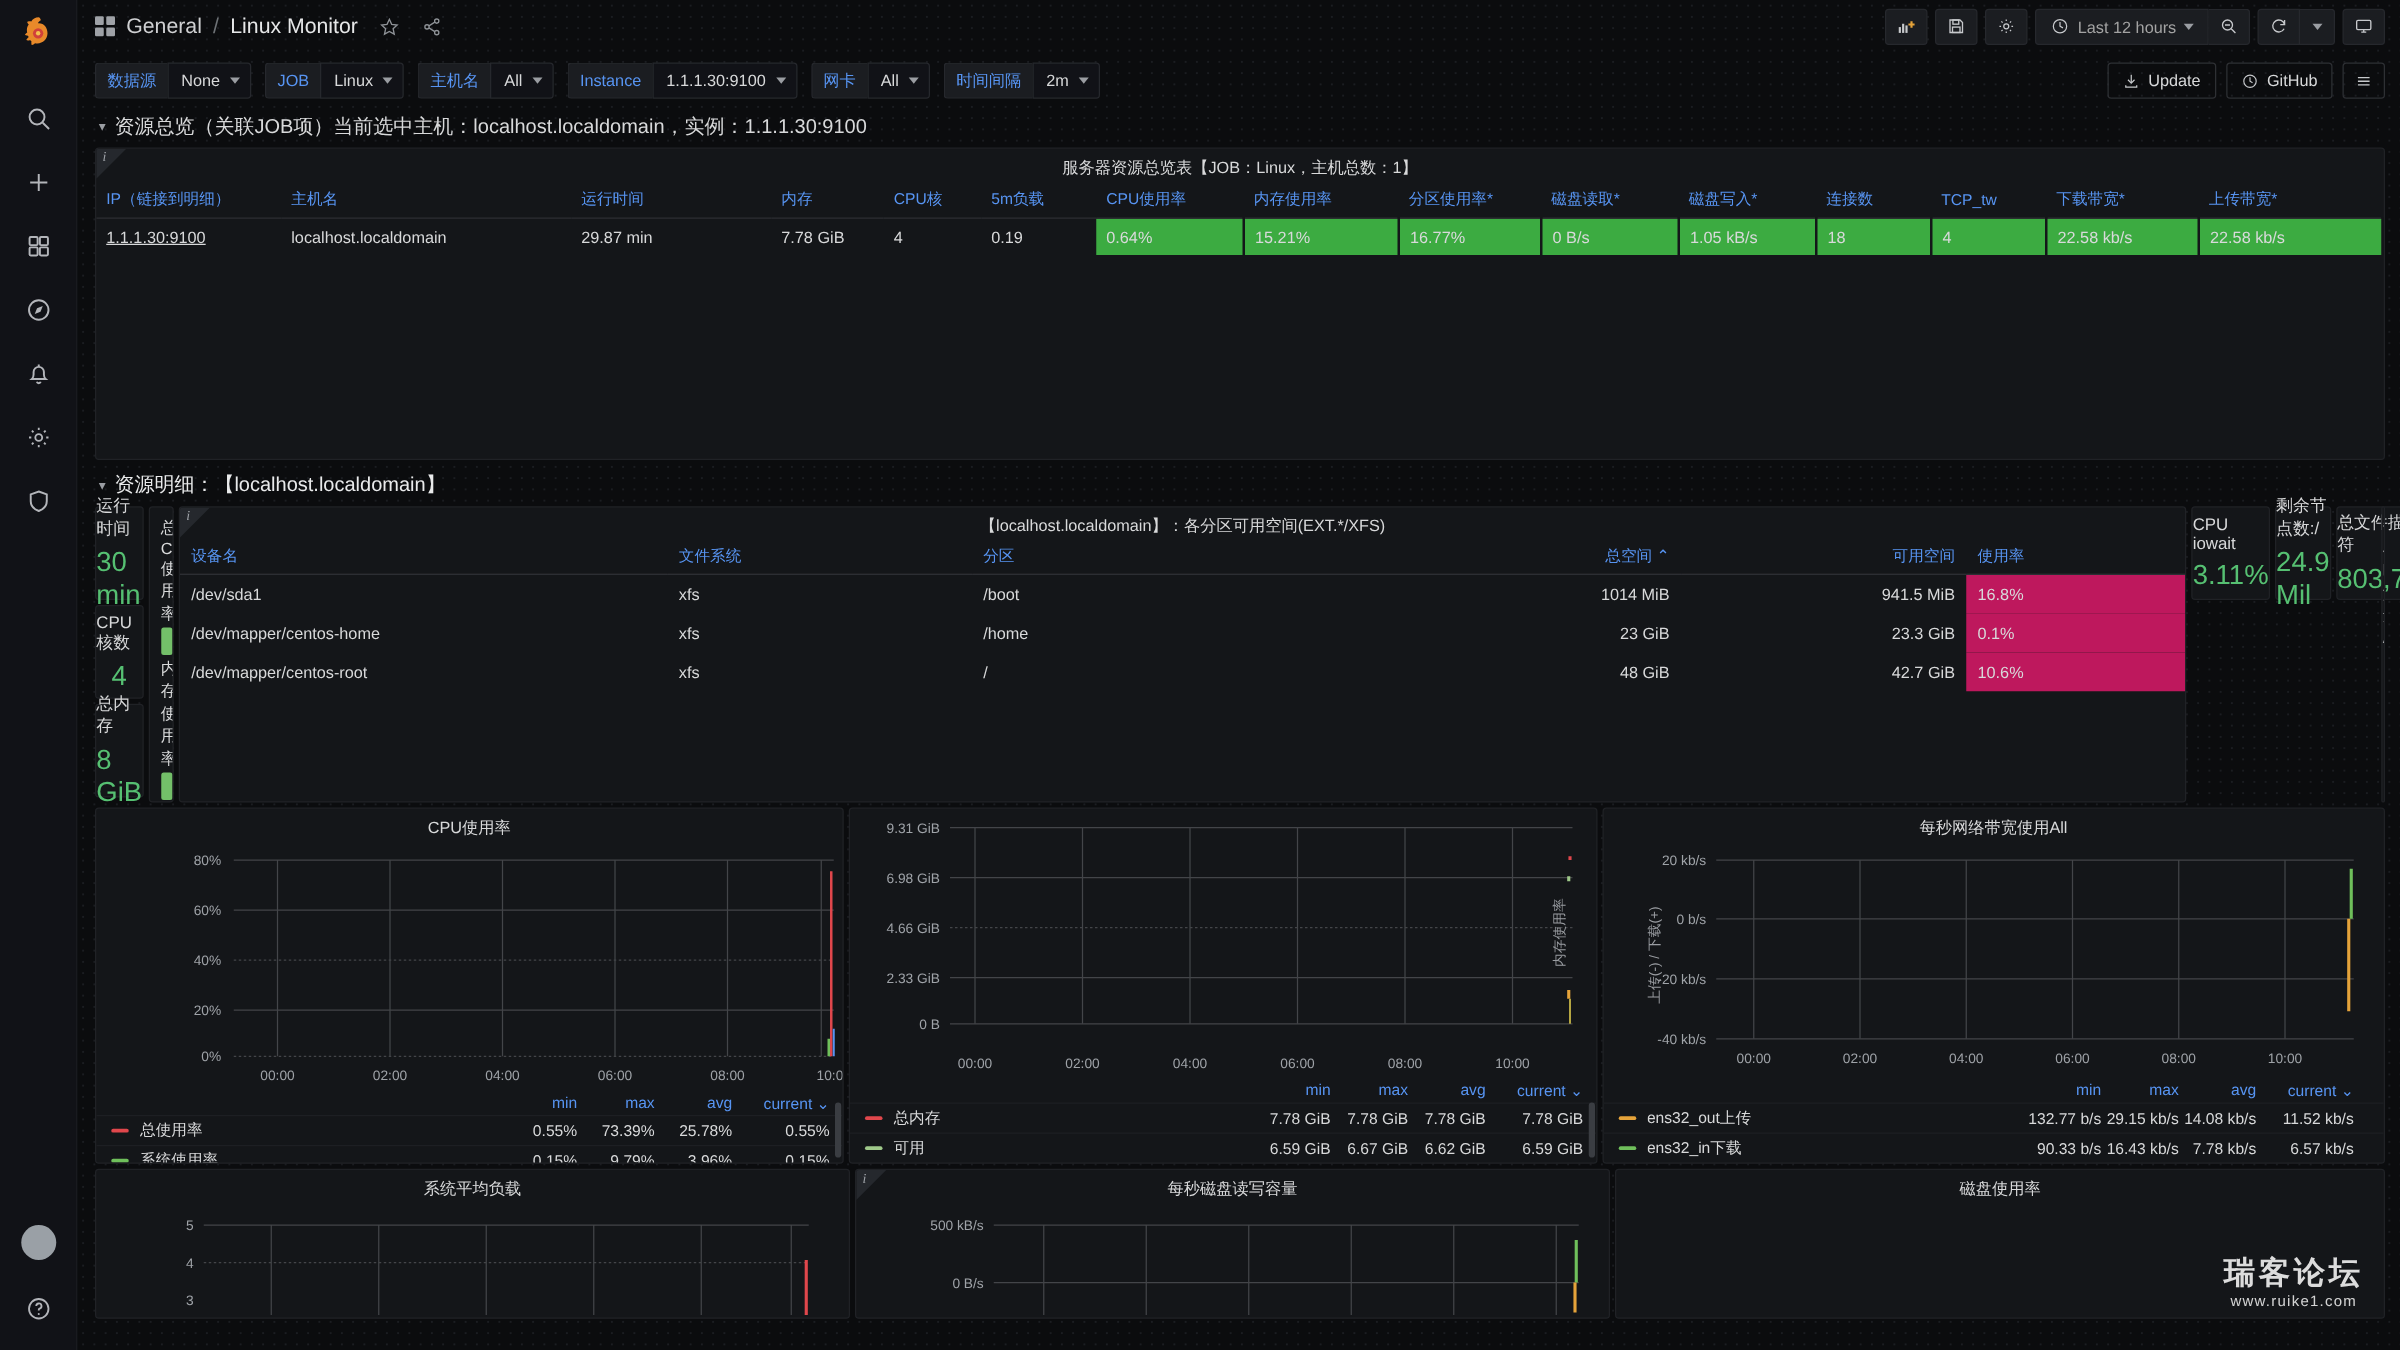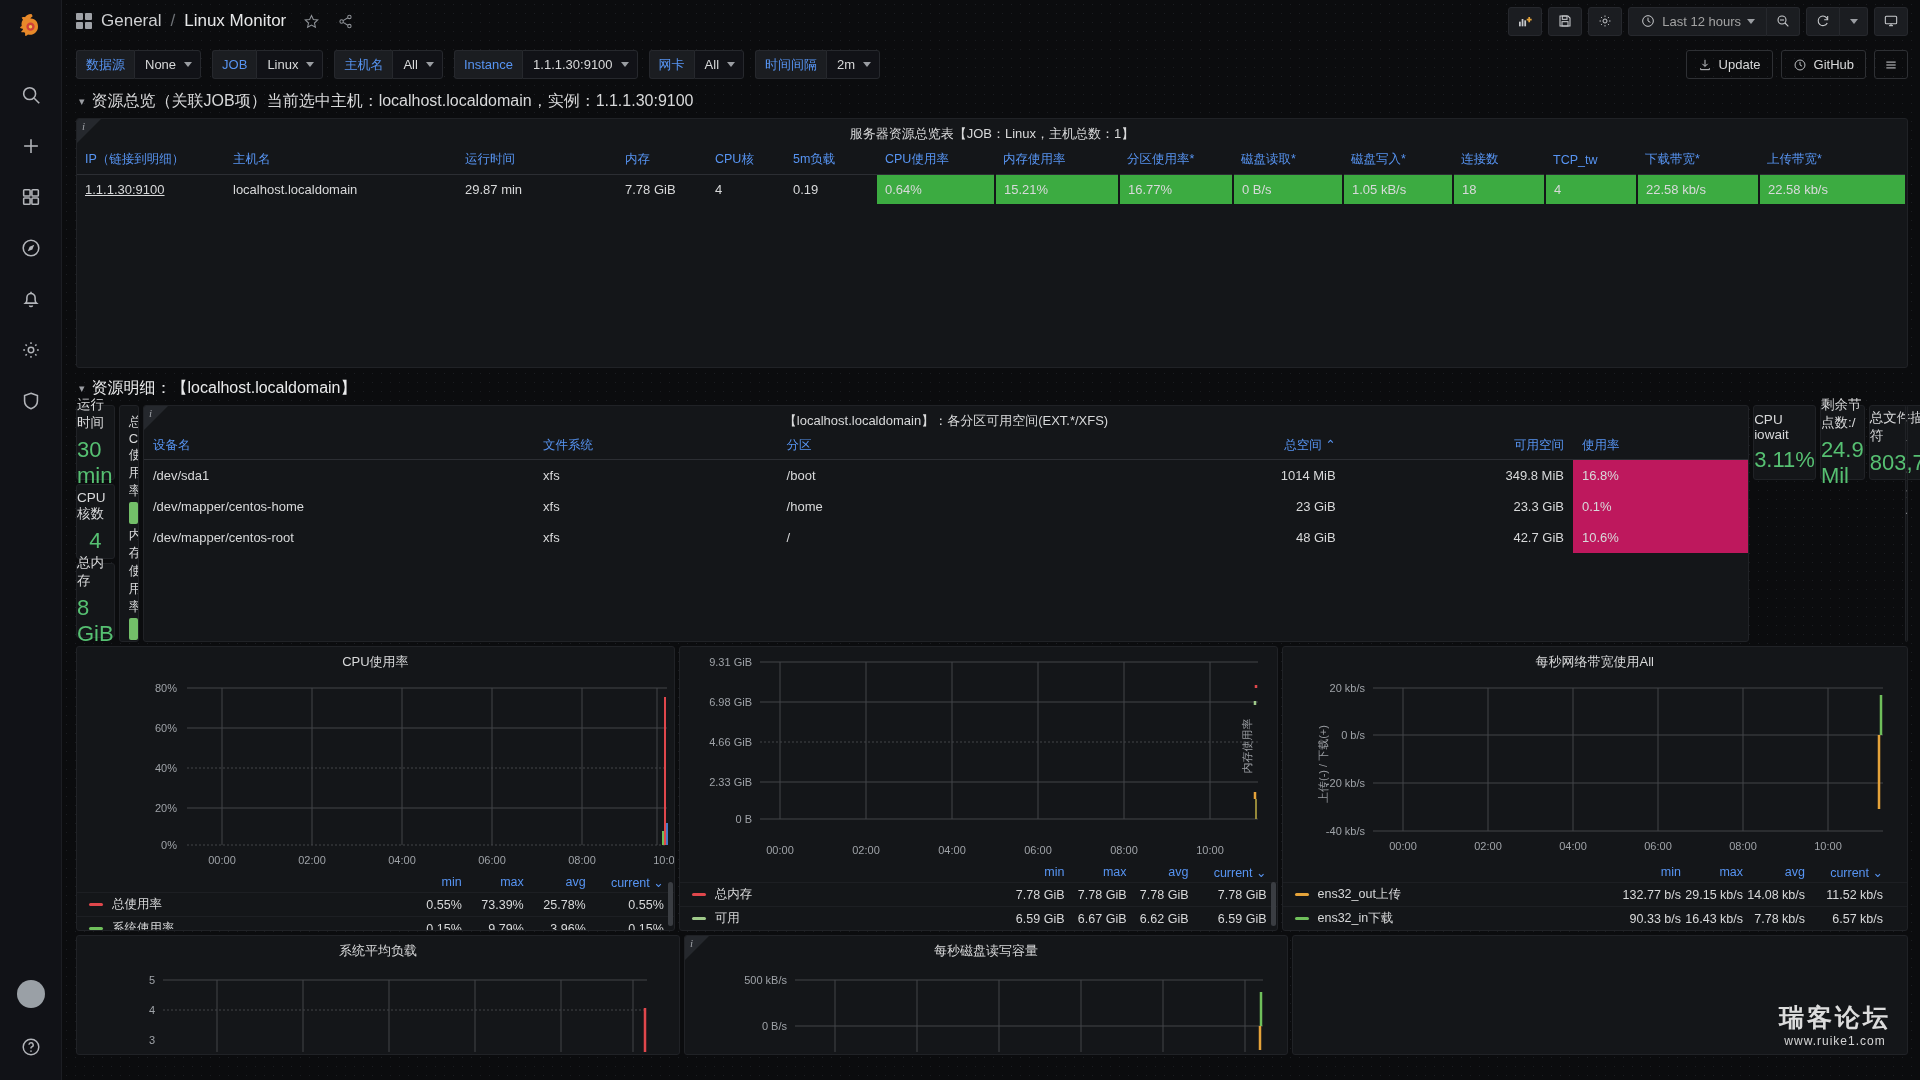--- a/index.html
+++ b/index.html
@@ -522,21 +522,21 @@
             <th style="width:120px; text-align:right">可用空间</th>
             <th style="width:92px">使用率</th>
           </tr>
             </thead>
           <tbody>
             <tr>
               <td>/dev/sda1</td>
               <td>xfs</td>
               <td>/boot</td>
               <td style="text-align:right">1014 MiB</td>
-              <td class="dk-red" style="text-align:right">349.8 MiB</td>
+              <td class="dk-red" style="text-align:right">941.5 MiB</td>
               <td class="dk-pct">16.8%</td>
             </tr>
             <tr>
               <td>/dev/mapper/centos-home</td>
               <td>xfs</td>
               <td>/home</td>
               <td style="text-align:right">23 GiB</td>
               <td class="dk-green" style="text-align:right">23.3 GiB</td>
               <td class="dk-pct">0.1%</td>
             </tr>
@@ -831,20 +831,21 @@
             <text class="axis-txt" x="102" y="22" text-anchor="end">500 kB/s</text>
             <text class="axis-txt" x="102" y="68" text-anchor="end">0 B/s</text>
             <line x1="576" y1="30" x2="576" y2="64" stroke="#6fbf5b" stroke-width="2.5"></line>
             <line x1="575" y1="64" x2="575" y2="88" stroke="#e5a33a" stroke-width="2.5"></line>
           </svg>
           <div class="yaxis-label" style="font-size:10px"></div>
         </div>
       </div>
 
       <div class="panel graph-panel" style="flex:1 1 auto;height:120px">
+        <div class="panel-title">磁盘使用率</div>
         <div class="watermark">
           <div class="wm-main">瑞客论坛</div>
           <div class="wm-sub">www.ruike1.com</div>
         </div>
       </div>
     </div>
 
   </div>
 </div>
 

